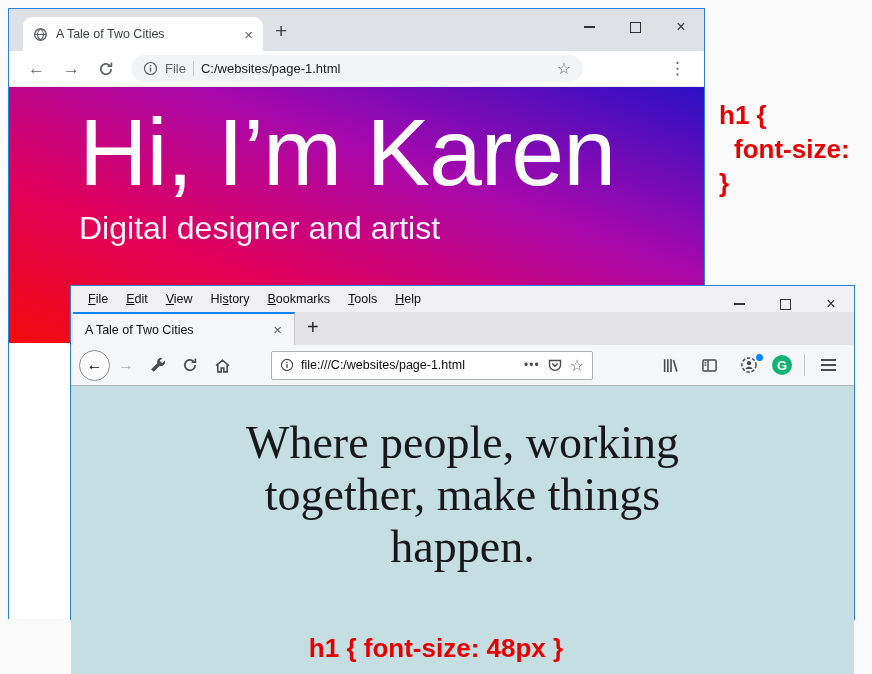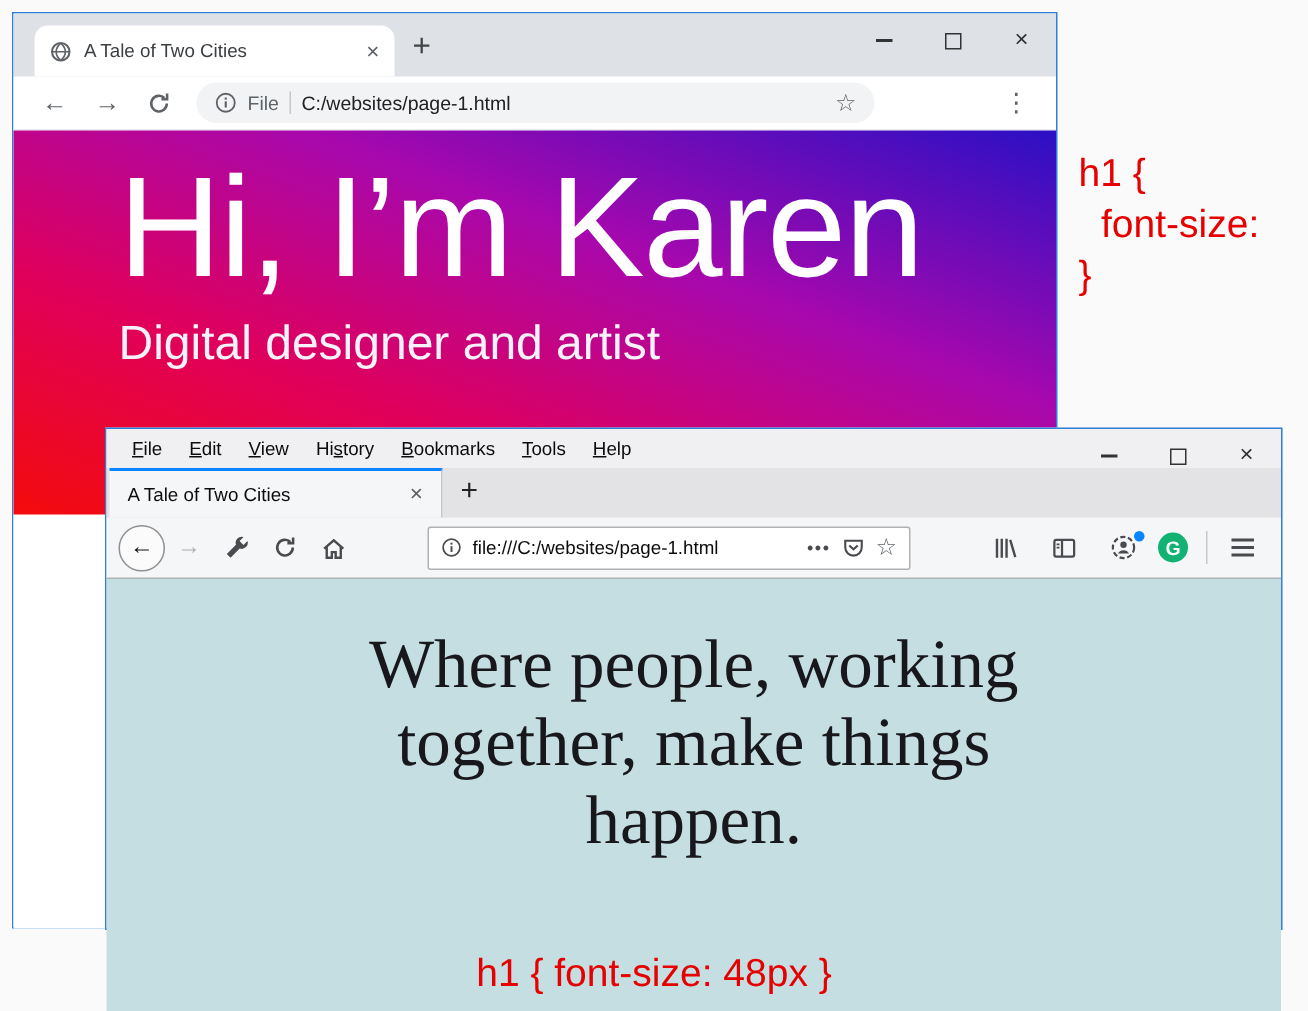--- a/index.html
+++ b/index.html
@@ -58,39 +58,39 @@
     display: flex; align-items: center; padding: 0 12px; gap: 8px; }
   .ff-tab .tab-title { flex: 1; font-size: 12.5px; color: #0c0c0d; white-space: nowrap; overflow: hidden; }
   .ff-newtab { position: absolute; left: 236px; top: 4px; font-size: 20px; color: #222; }
 
   .ff-toolbar { height: 41px; background: #f5f6f7; border-bottom: 1px solid #b1b1b3;
     display: flex; align-items: center; padding: 0 8px; }
   .ff-back { width: 31px; height: 31px; border-radius: 50%; border: 1px solid #8f8f94; background: #fbfbfb;
     display: flex; align-items: center; justify-content: center; font-size: 16px; color: #0c0c0d; }
   .ff-fwd { font-size: 16px; color: #b1b1b3; padding: 0 8px; }
   .ff-toolbtn { padding: 0 8px; display: flex; align-items: center; }
-  .ff-urlbar { width: 322px; height: 29px; margin-left: 46px; background: #fff; border: 1px solid #b1b1b3;
+  .ff-urlbar { width: 322px; height: 29px; margin-left: 32px; background: #fff; border: 1px solid #b1b1b3;
     border-radius: 2px; display: flex; align-items: center; padding: 0 8px; gap: 7px; }
   .ff-url { flex: 1; font-size: 12.5px; color: #0c0c0d; white-space: nowrap; overflow: hidden; }
   .pa-dots { font-size: 12px; color: #4a4a4f; letter-spacing: 1px; }
   .ff-right-icons { margin-left: auto; display: flex; align-items: center; gap: 6px; }
   .ff-right-icons .ff-toolbtn { position: relative; }
   .blue-dot { position: absolute; top: -2px; right: 3px; width: 7px; height: 7px; border-radius: 50%; background: #0a84ff; }
   .grammarly { width: 20px; height: 20px; border-radius: 50%; background: #12b273; color: #fff;
     font-size: 13px; font-weight: 700; display: flex; align-items: center; justify-content: center; }
   .ff-sep { width: 1px; height: 22px; background: #c8c8cc; margin: 0 6px; }
   .hamburger { display: flex; flex-direction: column; gap: 3px; padding: 0 10px 0 4px; }
   .hamburger i { display: block; width: 15px; height: 2px; background: #4a4a4f; }
 
   .ff-content { height: 295px; background: #c5dee2; overflow: hidden; }
   .ff-content h1 { font-family: "Liberation Serif", serif; font-weight: 400; font-size: 46px;
     line-height: 52px; color: #17171c; text-align: center; white-space: pre-line; padding-top: 31px; }
 
   
-  .anno { color: #e60000; font-weight: 400; position: absolute; font-family: "Liberation Sans", sans-serif; }
+  .anno { color: #e60000; font-weight: 700; position: absolute; font-family: "Liberation Sans", sans-serif; }
   .anno-right { left: 719px; top: 98px; font-size: 26px; line-height: 34px; }
   .anno-right .indent { padding-left: 15px; }
   .anno-bottom { left: 0; top: 633px; width: 872px; text-align: center; font-size: 26px; }
 
   svg { display: block; }
 </style>
 </head>
 <body>
 
 <div class="canvas">

